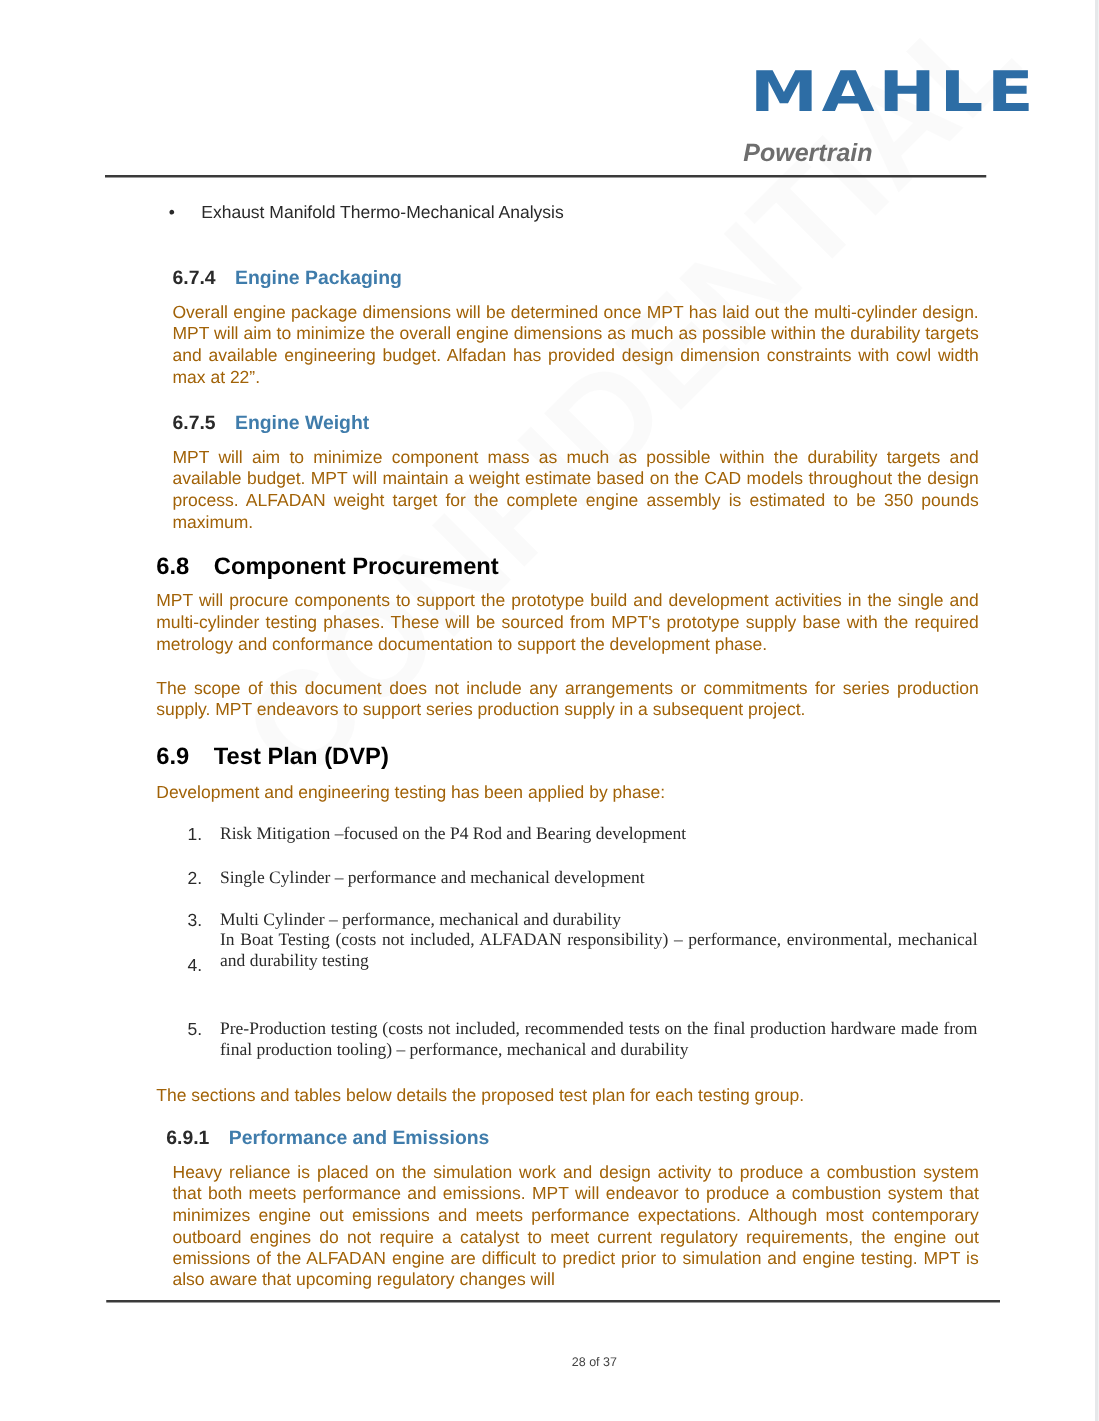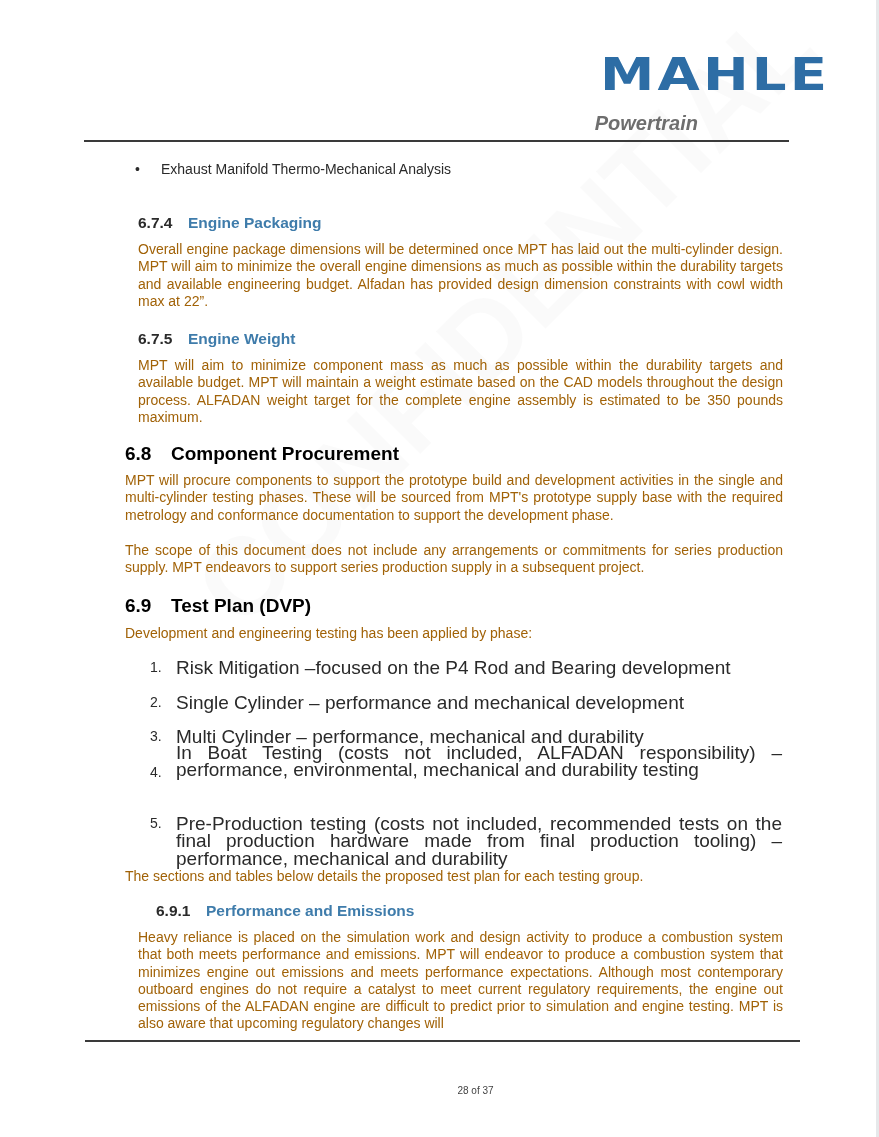--- a/index.html
+++ b/index.html
@@ -32,21 +32,21 @@
   .h3 .ttl { color: #3f7cab; margin-top: 19px; }
   .h2 { font-weight: bold; font-size: 19px; color: #000000; }
   .h2 .num { display: inline-block; width: 46px; }
   .para {
     font-size: 14px; line-height: 17.3px; text-align: justify;
     text-align-last: left; color: #a16207;
   }
   .w-a { left: 138px; width: 645px; }
   .w-b { left: 125px; width: 658px; }
   .li-num { position: absolute; left: 150px; font-size: 14px; color: #2a2a2a; }
-  .li-txt { position: absolute; left: 176px; width: 606px; font-size: 19px; line-height: 17.3px; text-align: justify; text-align-last: left; }
+  .li-txt { position: absolute; left: 176px; width: 606px; font-size: 14px; line-height: 17.3px; text-align: justify; text-align-last: left; font-family: Liberation Serif, serif; }
   .li-txt.single { text-align: left; }
   .watermark {
     position: absolute; left: 170px; top: 560px; font-size: 110px; font-weight: bold;
     color: rgba(0,0,0,0.018); transform: rotate(-45deg); transform-origin: left top;
     white-space: nowrap; pointer-events: none;
   }
 </style>
 </head>
 <body>
 
@@ -100,19 +100,19 @@
     <span class="li-txt" style="top:744px;">In Boat Testing (costs not included, ALFADAN responsibility) – performance, environmental, mechanical and durability testing</span>
   </div>
   <div>
     <span class="li-num" style="top:815px;">5.</span>
     <span class="li-txt" style="top:815px;">Pre-Production testing (costs not included, recommended tests on the final production hardware made from final production tooling) – performance, mechanical and durability</span>
   </div>
 </div>
 
 <div class="abs para" style="left:125px; top:868px; width:660px;">The sections and tables below details the proposed test plan for each testing group.</div>
 
-<div class="abs h3" style="left:156px; top:902px;">
+<div class="abs h3" style="left:133px; top:902px;">
   <span class="num">6.9.1</span><span class="ttl">Performance and Emissions</span>
 </div>
 <div class="abs para w-a" style="top:929px;">Heavy reliance is placed on the simulation work and design activity to produce a combustion system that both meets performance and emissions. MPT will endeavor to produce a combustion system that minimizes engine out emissions and meets performance expectations. Although most contemporary outboard engines do not require a catalyst to meet current regulatory requirements, the engine out emissions of the ALFADAN engine are difficult to predict prior to simulation and engine testing. MPT is also aware that upcoming regulatory changes will</div>
 
 <div class="footer-rule"></div>
 <div class="page-number">28 of 37</div>
 
 </body></html>

